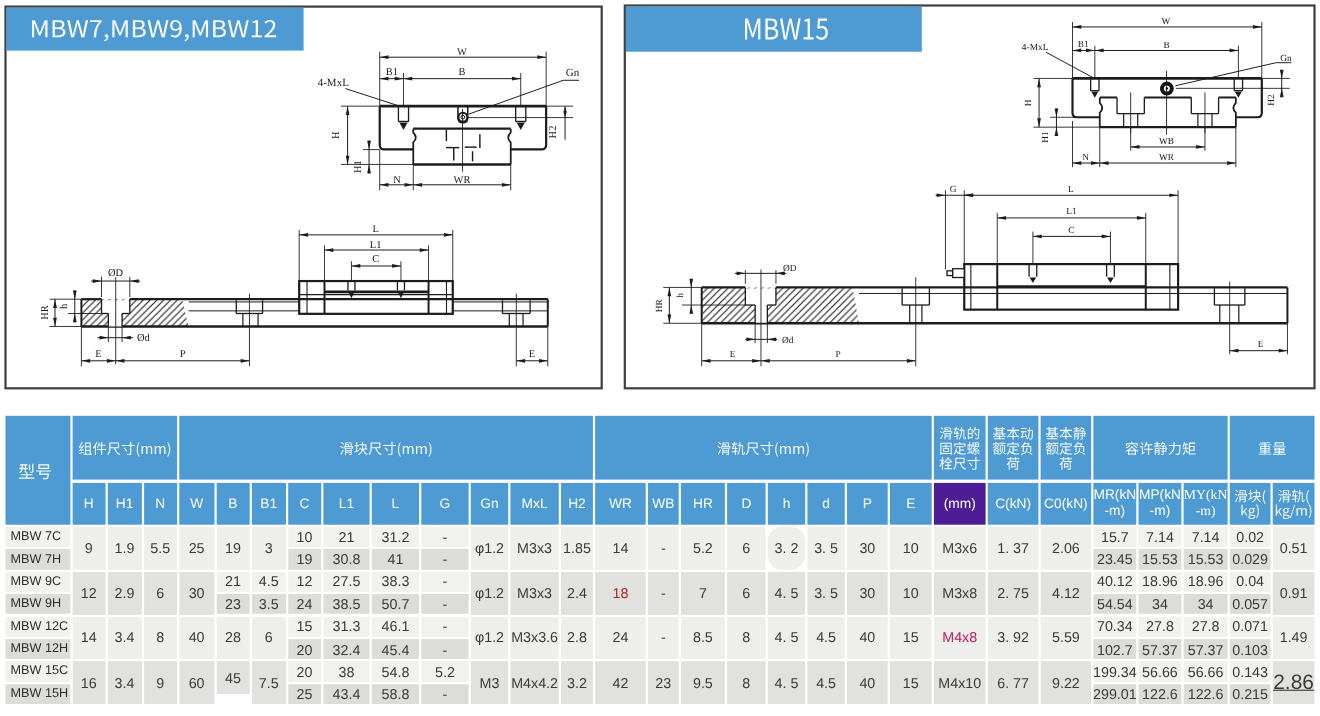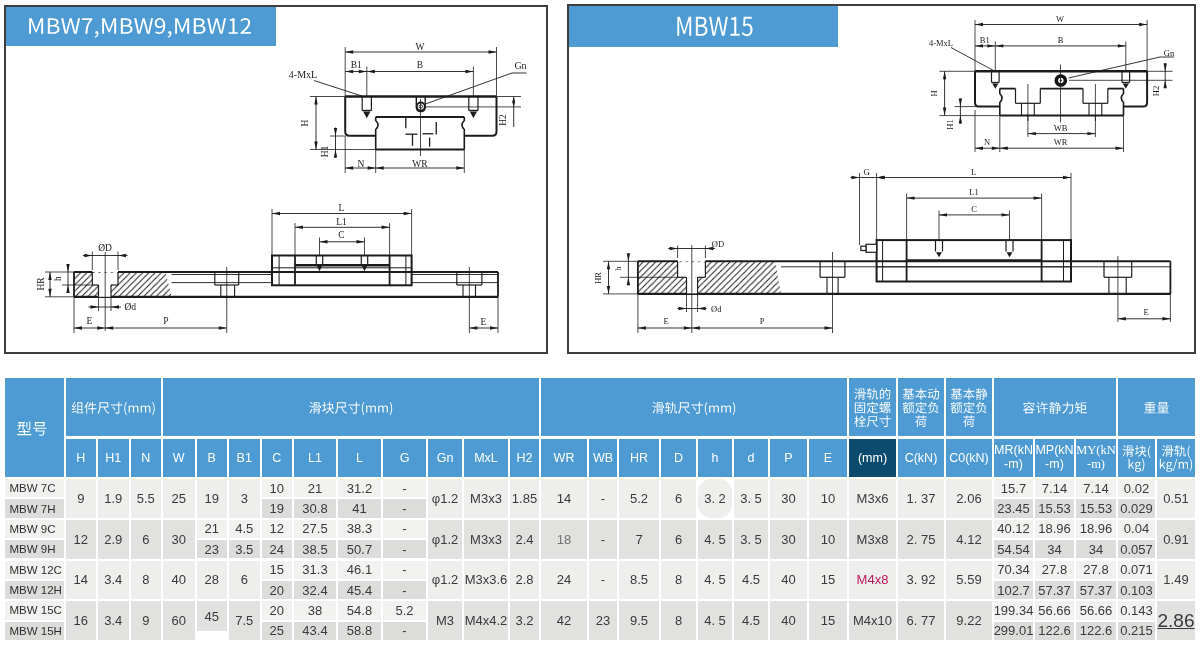--- a/index.html
+++ b/index.html
@@ -33,21 +33,21 @@
 <div class="c" style="left:464.0px;top:438.5px;width:44.0px;height:38.5px;background:#4e9ad3;color:#fff;font-size:12.5px;">MxL</div>
 <div class="c" style="left:510.0px;top:438.5px;width:29.0px;height:38.5px;background:#4e9ad3;color:#fff;font-size:12.5px;">H2</div>
 <div class="c" style="left:541.0px;top:438.5px;width:46.0px;height:38.5px;background:#4e9ad3;color:#fff;font-size:12.5px;">WR</div>
 <div class="c" style="left:589.0px;top:438.5px;width:28.0px;height:38.5px;background:#4e9ad3;color:#fff;font-size:12.5px;">WB</div>
 <div class="c" style="left:619.0px;top:438.5px;width:40.0px;height:38.5px;background:#4e9ad3;color:#fff;font-size:12.5px;">HR</div>
 <div class="c" style="left:661.0px;top:438.5px;width:35.0px;height:38.5px;background:#4e9ad3;color:#fff;font-size:12.5px;">D</div>
 <div class="c" style="left:698.0px;top:438.5px;width:34.0px;height:38.5px;background:#4e9ad3;color:#fff;font-size:12.5px;">h</div>
 <div class="c" style="left:734.0px;top:438.5px;width:34.0px;height:38.5px;background:#4e9ad3;color:#fff;font-size:12.5px;">d</div>
 <div class="c" style="left:770.0px;top:438.5px;width:37.0px;height:38.5px;background:#4e9ad3;color:#fff;font-size:12.5px;">P</div>
 <div class="c" style="left:809.0px;top:438.5px;width:38.0px;height:38.5px;background:#4e9ad3;color:#fff;font-size:12.5px;">E</div>
-<div class="c" style="left:849.0px;top:438.5px;width:47.0px;height:38.5px;background:#0c4a6e;color:#fff;font-size:12.5px;">(mm)</div>
+<div class="c" style="left:849.0px;top:438.5px;width:47.0px;height:38.5px;background:#4c1d95;color:#fff;font-size:12.5px;">(mm)</div>
 <div class="c" style="left:898.0px;top:438.5px;width:46.0px;height:38.5px;background:#4e9ad3;color:#fff;font-size:12.5px;">C(kN)</div>
 <div class="c" style="left:946.0px;top:438.5px;width:46.0px;height:38.5px;background:#4e9ad3;color:#fff;font-size:12.5px;">C0(kN)</div>
 <div class="c" style="left:994.0px;top:438.5px;width:39.0px;height:38.5px;background:#4e9ad3;color:#fff;font-size:12.5px;line-height:13.5px;">MR(kN<br>-m)</div>
 <div class="c" style="left:1035.0px;top:438.5px;width:39.0px;height:38.5px;background:#4e9ad3;color:#fff;font-size:12.5px;line-height:13.5px;">MP(kN<br>-m)</div>
 <div class="c" style="left:1076.0px;top:438.5px;width:40.0px;height:38.5px;background:#4e9ad3;color:#fff;font-size:12.5px;line-height:13.5px;font-family:Liberation Serif, serif;">MY(kN<br>-m)</div>
 <div class="c" style="left:1118.0px;top:438.5px;width:37.0px;height:38.5px;background:#4e9ad3;color:#3a3a3a;font-size:13px;"></div>
 <div class="c" style="left:1157.0px;top:438.5px;width:38.0px;height:38.5px;background:#4e9ad3;color:#3a3a3a;font-size:13px;"></div>
 <div class="c" style="left:5.0px;top:479.0px;width:58.5px;height:18.4px;background:#f1f1ef;color:#2e2e2e;font-size:11.5px;justify-content:flex-start;padding-left:4.5px;">MBW 7C</div>
 <div class="c" style="left:5.0px;top:499.4px;width:58.5px;height:18.4px;background:#dcdcda;color:#2e2e2e;font-size:11.5px;justify-content:flex-start;padding-left:4.5px;">MBW 7H</div>
 <div class="c" style="left:65.5px;top:479.0px;width:30.5px;height:38.8px;background:#eeeeec;color:#3a3a3a;font-size:13px;">9</div>
@@ -101,21 +101,21 @@
 <div class="c" style="left:261.5px;top:540.1px;width:30.5px;height:18.4px;background:#dcdcda;color:#3a3a3a;font-size:13px;">24</div>
 <div class="c" style="left:294.0px;top:519.8px;width:42.0px;height:18.4px;background:#f1f1ef;color:#3a3a3a;font-size:13px;">27.5</div>
 <div class="c" style="left:294.0px;top:540.1px;width:42.0px;height:18.4px;background:#dcdcda;color:#3a3a3a;font-size:13px;">38.5</div>
 <div class="c" style="left:338.0px;top:519.8px;width:43.0px;height:18.4px;background:#f1f1ef;color:#3a3a3a;font-size:13px;">38.3</div>
 <div class="c" style="left:338.0px;top:540.1px;width:43.0px;height:18.4px;background:#dcdcda;color:#3a3a3a;font-size:13px;">50.7</div>
 <div class="c" style="left:383.0px;top:519.8px;width:43.0px;height:18.4px;background:#f1f1ef;color:#3a3a3a;font-size:13px;">-</div>
 <div class="c" style="left:383.0px;top:540.1px;width:43.0px;height:18.4px;background:#dcdcda;color:#3a3a3a;font-size:13px;">-</div>
 <div class="c" style="left:428.0px;top:519.8px;width:34.0px;height:38.8px;background:#e1e1df;color:#3a3a3a;font-size:13px;">φ1.2</div>
 <div class="c" style="left:464.0px;top:519.8px;width:44.0px;height:38.8px;background:#e1e1df;color:#3a3a3a;font-size:13px;">M3x3</div>
 <div class="c" style="left:510.0px;top:519.8px;width:29.0px;height:38.8px;background:#e1e1df;color:#3a3a3a;font-size:13px;">2.4</div>
-<div class="c" style="left:541.0px;top:519.8px;width:46.0px;height:38.8px;background:#e1e1df;color:#737373;font-size:13px;">18</div>
+<div class="c" style="left:541.0px;top:519.8px;width:46.0px;height:38.8px;background:#e1e1df;color:#b91c1c;font-size:13px;">18</div>
 <div class="c" style="left:589.0px;top:519.8px;width:28.0px;height:38.8px;background:#e1e1df;color:#3a3a3a;font-size:13px;">-</div>
 <div class="c" style="left:619.0px;top:519.8px;width:40.0px;height:38.8px;background:#e1e1df;color:#3a3a3a;font-size:13px;">7</div>
 <div class="c" style="left:661.0px;top:519.8px;width:35.0px;height:38.8px;background:#e1e1df;color:#3a3a3a;font-size:13px;">6</div>
 <div class="c" style="left:698.0px;top:519.8px;width:34.0px;height:38.8px;background:#e1e1df;color:#3a3a3a;font-size:13px;">4. 5</div>
 <div class="c" style="left:734.0px;top:519.8px;width:34.0px;height:38.8px;background:#e1e1df;color:#3a3a3a;font-size:13px;">3. 5</div>
 <div class="c" style="left:770.0px;top:519.8px;width:37.0px;height:38.8px;background:#e1e1df;color:#3a3a3a;font-size:13px;">30</div>
 <div class="c" style="left:809.0px;top:519.8px;width:38.0px;height:38.8px;background:#e1e1df;color:#3a3a3a;font-size:13px;">10</div>
 <div class="c" style="left:849.0px;top:519.8px;width:47.0px;height:38.8px;background:#e1e1df;color:#3a3a3a;font-size:13px;">M3x8</div>
 <div class="c" style="left:898.0px;top:519.8px;width:46.0px;height:38.8px;background:#e1e1df;color:#3a3a3a;font-size:13px;">2. 75</div>
 <div class="c" style="left:946.0px;top:519.8px;width:46.0px;height:38.8px;background:#e1e1df;color:#3a3a3a;font-size:13px;">4.12</div>

